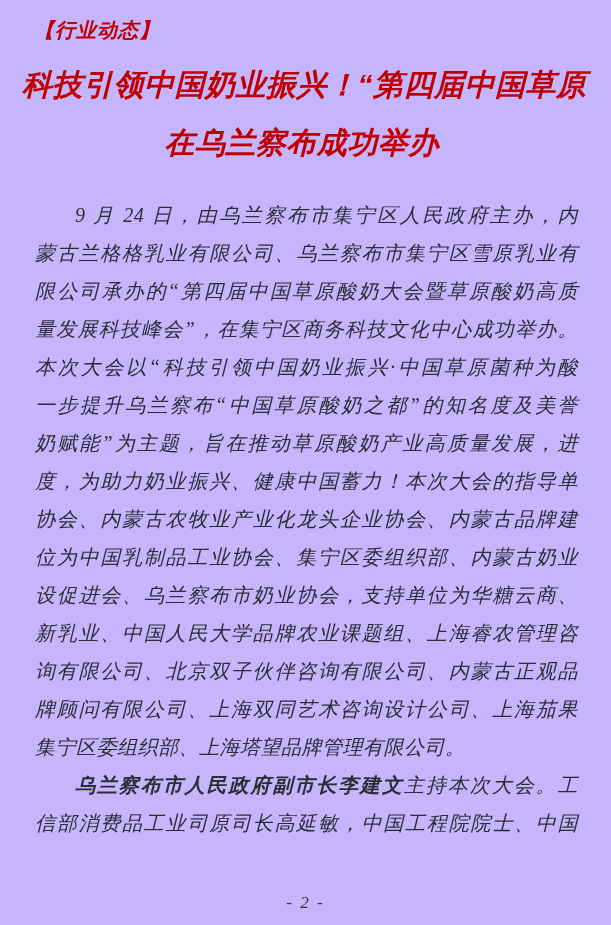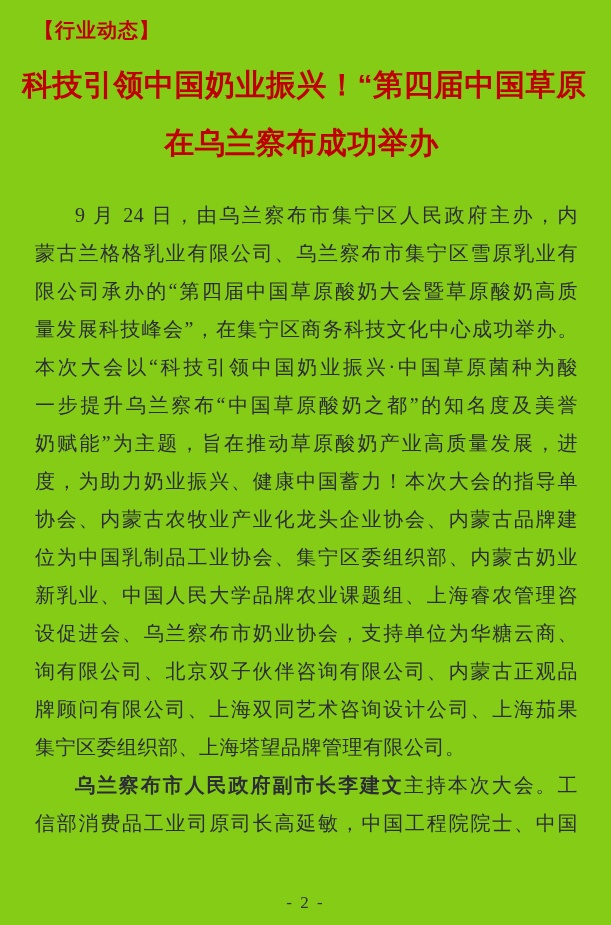--- a/index.html
+++ b/index.html
@@ -64,41 +64,41 @@
     bottom: 12px;
     width: 100%;
     text-align: center;
     font-size: 17px;
     letter-spacing: 2px;
   }
 </style>
 </head>
 <body>
 
-<div class="page" style="background: #84cc16;">
+<div class="page" style="background: #c4b5fd; font-style: italic;">
   <div class="tag" style="color: rgb(192, 0, 0);">【行业动态】</div>
 
   <div class="title" id="title-block" style="color: rgb(192, 0, 0);">
       <div class="title-line">科技引领中国奶业振兴！“第四届中国草原</div>
       <div class="title-line">在乌兰察布成功举办</div>
     </div>
 
   <div class="body-block" id="body-block" style="color: rgb(44, 44, 54); margin-top: 24px;">
       <div class="body-line fill indent"><span>9 月 24 日，由乌兰察布市集宁区人民政府主办，内</span></div>
       <div class="body-line fill"><span>蒙古兰格格乳业有限公司、乌兰察布市集宁区雪原乳业有</span></div>
       <div class="body-line fill"><span>限公司承办的“第四届中国草原酸奶大会暨草原酸奶高质</span></div>
       <div class="body-line fill"><span>量发展科技峰会”，在集宁区商务科技文化中心成功举办。</span></div>
       <div class="body-line fill"><span>本次大会以“科技引领中国奶业振兴·中国草原菌种为酸</span></div>
       <div class="body-line fill"><span>一步提升乌兰察布“中国草原酸奶之都”的知名度及美誉</span></div>
       <div class="body-line fill"><span>奶赋能”为主题，旨在推动草原酸奶产业高质量发展，进</span></div>
       <div class="body-line fill"><span>度，为助力奶业振兴、健康中国蓄力！本次大会的指导单</span></div>
       <div class="body-line fill"><span>协会、内蒙古农牧业产业化龙头企业协会、内蒙古品牌建</span></div>
       <div class="body-line fill"><span>位为中国乳制品工业协会、集宁区委组织部、内蒙古奶业</span></div>
+      <div class="body-line fill"><span>设促进会、乌兰察布市奶业协会，支持单位为华糖云商、</span></div>
       <div class="body-line fill"><span>新乳业、中国人民大学品牌农业课题组、上海睿农管理咨</span></div>
-      <div class="body-line fill"><span>设促进会、乌兰察布市奶业协会，支持单位为华糖云商、</span></div>
       <div class="body-line fill"><span>询有限公司、北京双子伙伴咨询有限公司、内蒙古正观品</span></div>
       <div class="body-line fill"><span>牌顾问有限公司、上海双同艺术咨询设计公司、上海茄果</span></div>
       <div class="body-line"><span>集宁区委组织部、上海塔望品牌管理有限公司。</span></div>
       <div class="body-line fill indent"><span class="lead-bold">乌兰察布市人民政府副市长李建文</span><span>主持本次大会。工</span></div>
       <div class="body-line fill"><span>信部消费品工业司原司长高延敏，中国工程院院士、中国</span></div>
     </div>
 
   <div class="footer" style="color: rgb(51, 51, 51);">- 2 -</div>
 </div>
 

